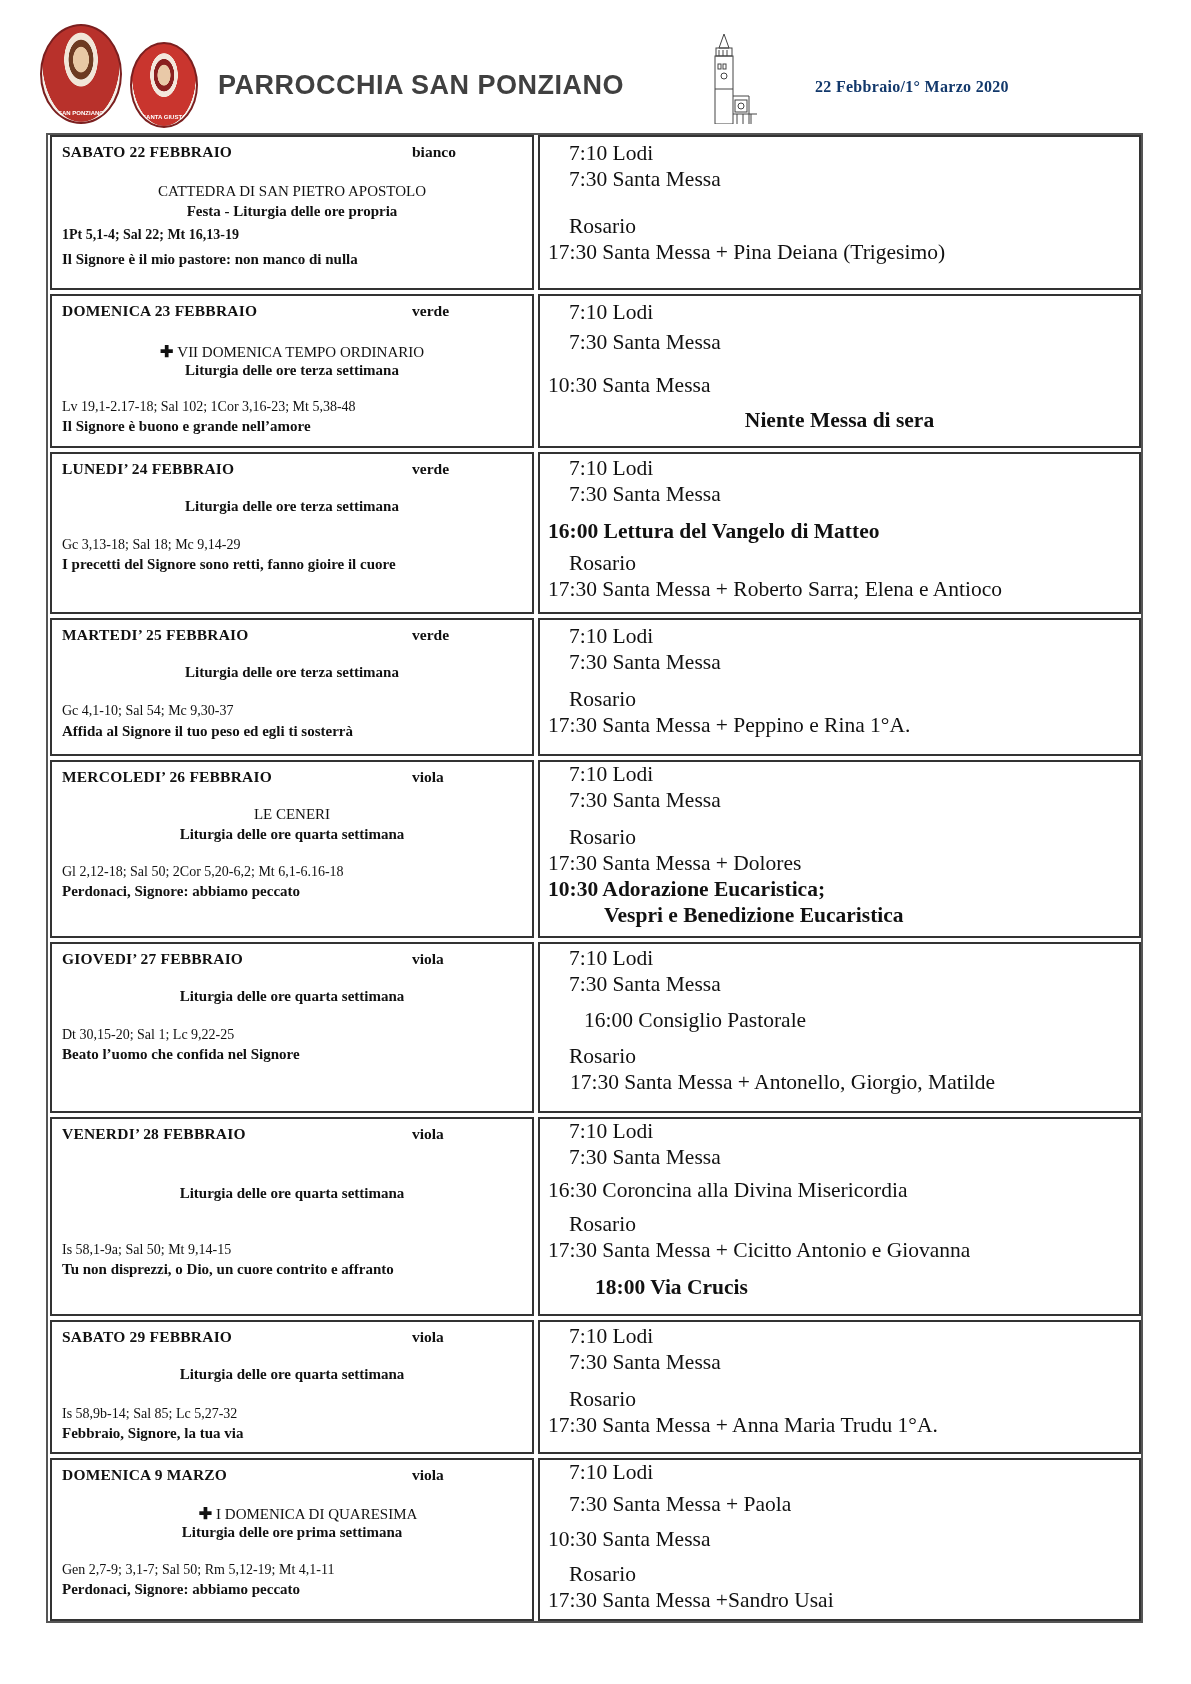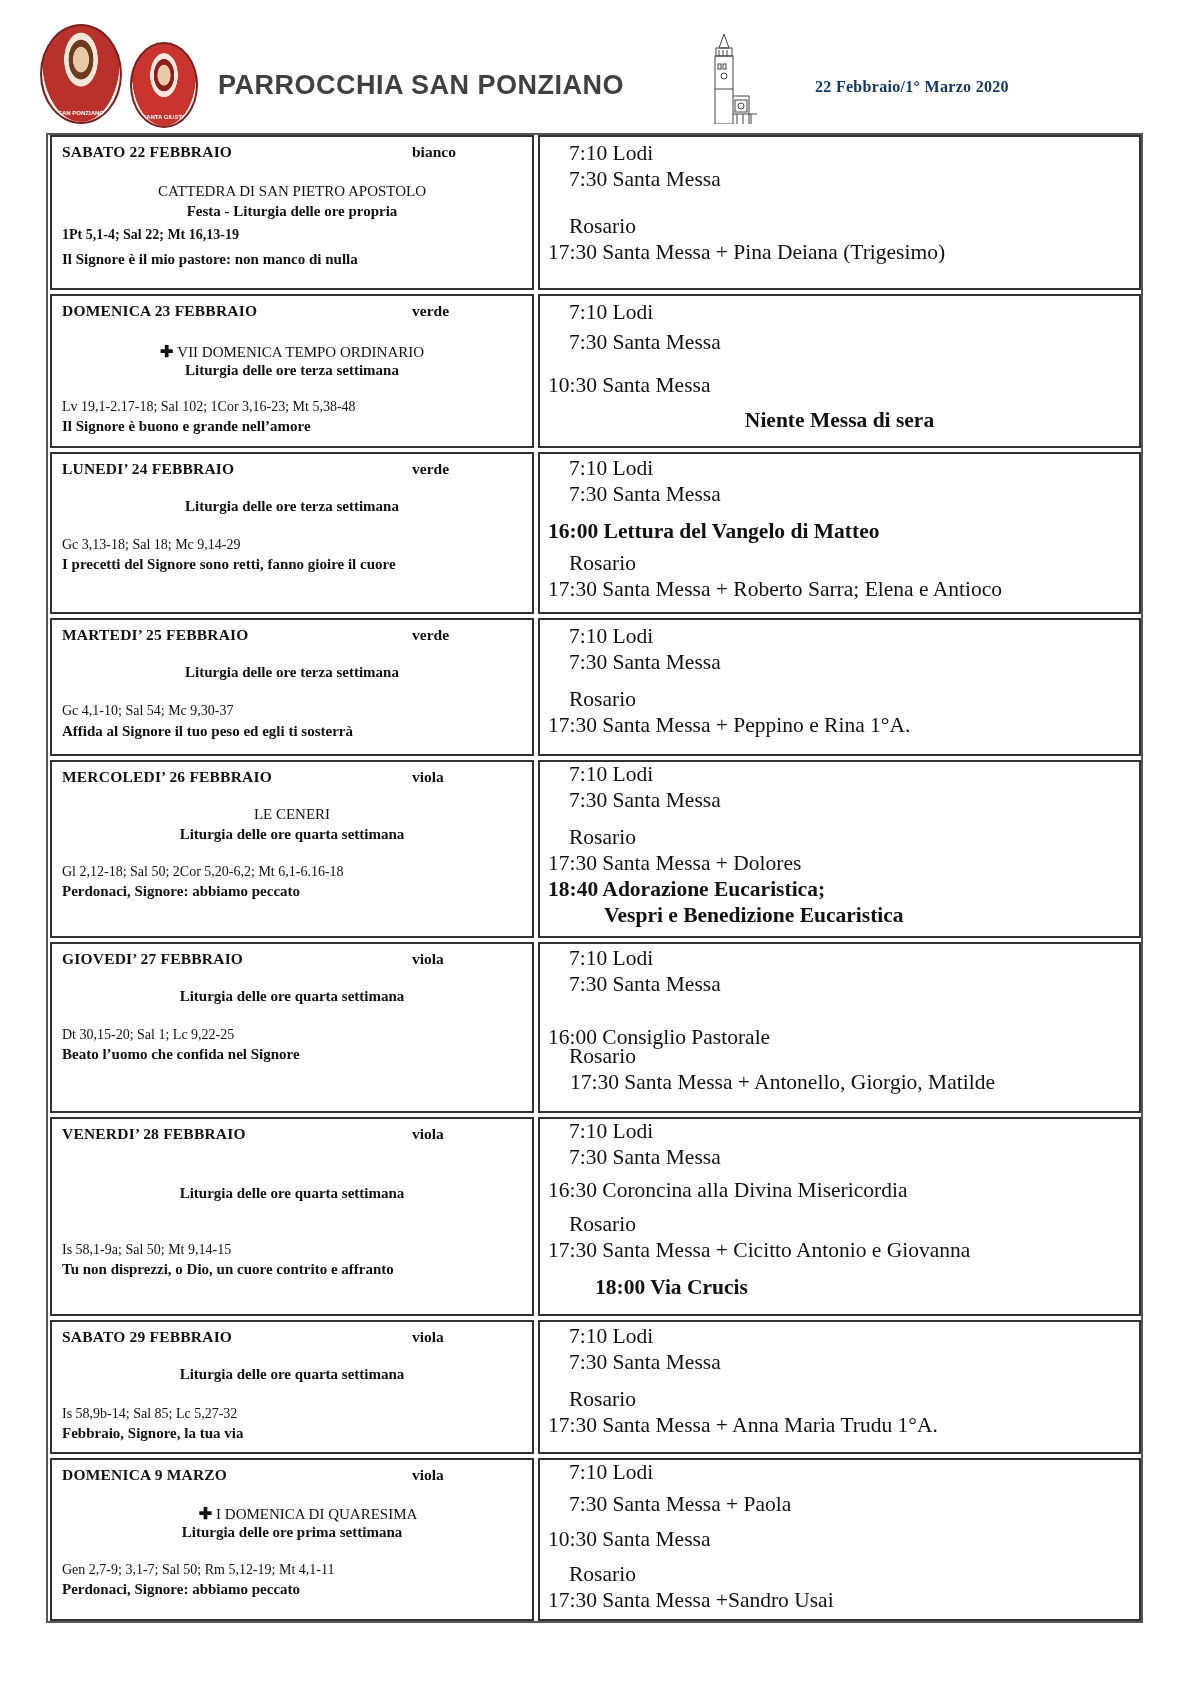--- a/index.html
+++ b/index.html
@@ -145,37 +145,37 @@
       <div class="feast" style="top:44px;">LE CENERI</div>
       <div class="hours" style="top:64px;">Liturgia delle ore quarta settimana</div>
       <div class="readings" style="top:102px;">Gl 2,12-18; Sal 50; 2Cor 5,20-6,2; Mt 6,1-6.16-18</div>
       <div class="antiphon" style="top:121px;">Perdonaci, Signore: abbiamo peccato</div>
     </div>
     <div class="cell cell-right">
       <div class="ev indent" style="top:0px;">7:10 Lodi</div>
       <div class="ev indent" style="top:26px;">7:30 Santa Messa</div>
       <div class="ev indent" style="top:63px;">Rosario</div>
       <div class="ev" style="top:89px;">17:30 Santa Messa + Dolores</div>
-      <div class="ev bold" style="top:115px;">18:40 Adorazione Eucaristica;</div>
+      <div class="ev bold" style="top:115px;">10:30 Adorazione Eucaristica;</div>
       <div class="ev bold sub" style="top:141px;">Vespri e Benedizione Eucaristica</div>
     </div>
   </div>
 
   <div class="row" style="top:807px;height:171px;">
     <div class="cell cell-left">
       <div class="day-head">GIOVEDI’ 27 FEBBRAIO</div>
       <div class="color-name">viola</div>
       <div class="hours" style="top:44px;">Liturgia delle ore quarta settimana</div>
       <div class="readings" style="top:83px;">Dt 30,15-20; Sal 1; Lc 9,22-25</div>
       <div class="antiphon" style="top:102px;">Beato l’uomo che confida nel Signore</div>
     </div>
     <div class="cell cell-right">
       <div class="ev indent" style="top:2px;">7:10 Lodi</div>
       <div class="ev indent" style="top:28px;">7:30 Santa Messa</div>
-      <div class="ev" style="top:81px;">16:00 Consiglio Pastorale</div>
+      <div class="ev" style="top:64px;margin-left:36px;">16:00 Consiglio Pastorale</div>
       <div class="ev indent" style="top:100px;">Rosario</div>
       <div class="ev" style="top:126px;margin-left:22px;">17:30 Santa Messa + Antonello, Giorgio, Matilde</div>
     </div>
   </div>
 
   <div class="row" style="top:982px;height:199px;">
     <div class="cell cell-left">
       <div class="day-head">VENERDI’ 28 FEBBRAIO</div>
       <div class="color-name">viola</div>
       <div class="hours" style="top:66px;">Liturgia delle ore quarta settimana</div>

